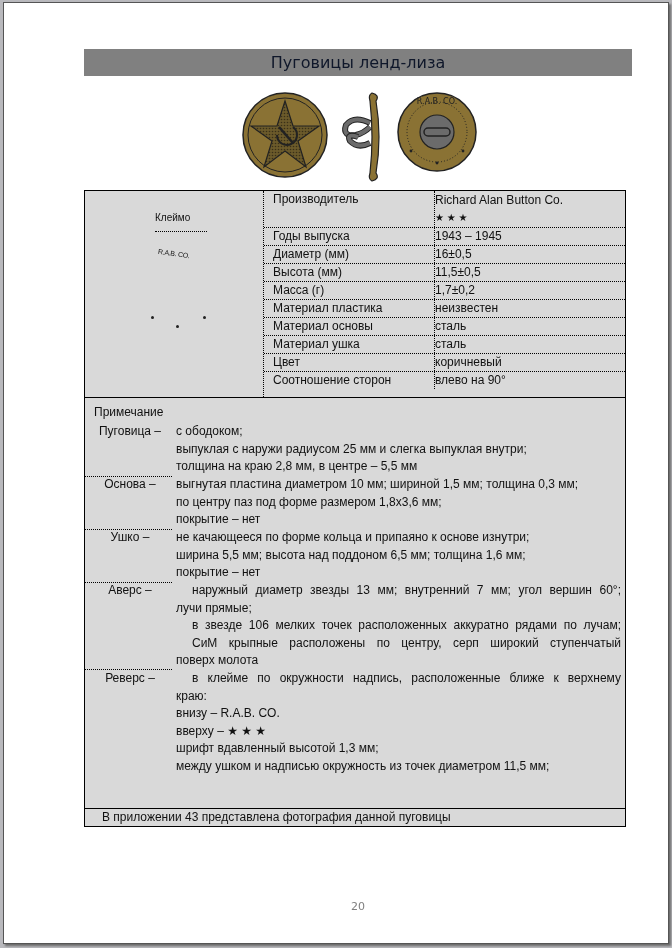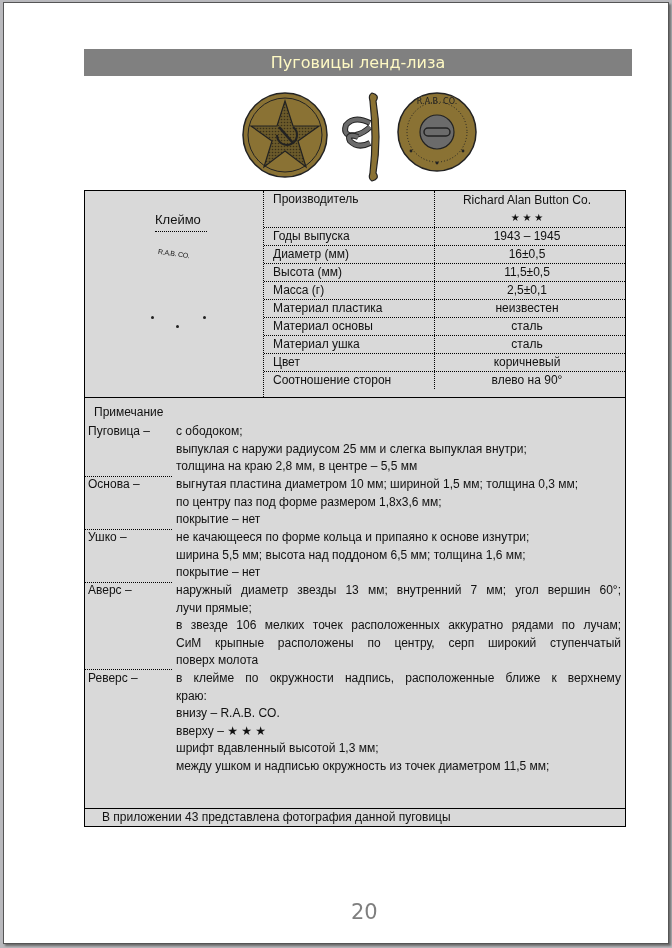--- a/index.html
+++ b/index.html
@@ -7,52 +7,52 @@
     width:672px; height:948px; background:#b9b9bd; position:relative; overflow:hidden;
     font-family:"DejaVu Sans", sans-serif;
   }
   .page {
     position:absolute; left:3px; top:2px; width:664px; height:940px;
     background:#ffffff; border:1px solid #555;
     box-shadow: 2px 2px 2px #6a6a6a;
   }
   .title-bar {
     position:absolute; left:80px; top:46px; width:548px; height:27px;
-    background:#808080; color:#fef9c3; text-align:center;
+    background:#808080; color:#0f172a; text-align:center;
     font-family:"DejaVu Sans", sans-serif; font-size:16px; line-height:27px;
   }
   .images { position:absolute; left:234px; top:88px; width:240px; height:92px; }
   .images svg { position:absolute; top:0; }
 
   .tbl { position:absolute; left:80px; top:187px; width:540px; border:1px solid #000; background:#d9d9d9;
     font-family:"Liberation Sans", sans-serif; font-size:12px; color:#111; }
   .spec { display:flex; border-bottom:1px solid #000; height:206px; }
   .stamp { width:178px; border-right:1px dotted #000; position:relative; }
-  .stamp .lbl { position:absolute; left:70px; top:21px; font-size:13px; }
+  .stamp .lbl { position:absolute; left:70px; top:21px; font-size:10px; }
   .stamp .lbl-line { position:absolute; left:70px; top:40px; width:52px; border-bottom:1px dotted #000; }
   .stamp .mark { position:absolute; left:73px; top:59px; font-size:7px; transform:rotate(8deg); letter-spacing:-0.3px; }
   .stamp .dot { position:absolute; width:3px; height:3px; border-radius:50%; background:#222; }
   .rows { flex:1; }
   .row { display:flex; border-bottom:1px dotted #000; height:17px; line-height:17px; }
   .row:last-child { border-bottom:none; }
   .row.tall { height:36px; }
   .row .k { width:171px; padding-left:9px; border-right:1px dotted #000; box-sizing:border-box; }
-  .row .v { flex:1; text-align:center; padding-right:6px; }
+  .row .v { flex:1; text-align:left; padding-right:6px; }
   .row.tall .v { line-height:18px; }
 
   .notes { position:relative; height:410px; border-bottom:1px solid #000; }
   .notes .head { position:absolute; left:9px; top:7px; }
   .note { position:absolute; left:0; width:540px; }
-  .note .nk { position:absolute; left:3px; top:0; width:84px; }
+  .note .nk { position:absolute; left:3px; top:0; width:84px;text-align:center; }
   .note .sep { position:absolute; left:0; width:87px; border-bottom:1px dotted #000; }
   .note .nv { position:absolute; left:91px; width:445px; line-height:17.5px; }
-  .note .nv div.j { text-align:justify; text-align-last:justify; }
+  .note .nv div.j { text-align:justify; text-align-last:justify;margin-left:16px; }
   .footer { height:17px; line-height:17px; padding-left:17px; }
 
-  .pagenum { position:absolute; left:347px; top:897px; font-size:21px; color:#7f7f7f;
+  .pagenum { position:absolute; left:347px; top:897px; font-size:11px; color:#7f7f7f;
     font-family:"DejaVu Sans", sans-serif; }
 </style>
 </head>
 <body>
 
 <div class="page">
 
   <div class="title-bar">Пуговицы ленд-лиза</div>
 
   <div class="images">
@@ -116,21 +116,21 @@
         <div class="row">
             <span class="k">Диаметр (мм)</span>
             <span class="v">16±0,5</span>
           </div>
         <div class="row">
             <span class="k">Высота (мм)</span>
             <span class="v">11,5±0,5</span>
           </div>
         <div class="row">
             <span class="k">Масса (г)</span>
-            <span class="v">2,5±0,1</span>
+            <span class="v">1,7±0,2</span>
           </div>
         <div class="row">
             <span class="k">Материал пластика</span>
             <span class="v">неизвестен</span>
           </div>
         <div class="row">
             <span class="k">Материал  основы</span>
             <span class="v">сталь</span>
           </div>
         <div class="row">

